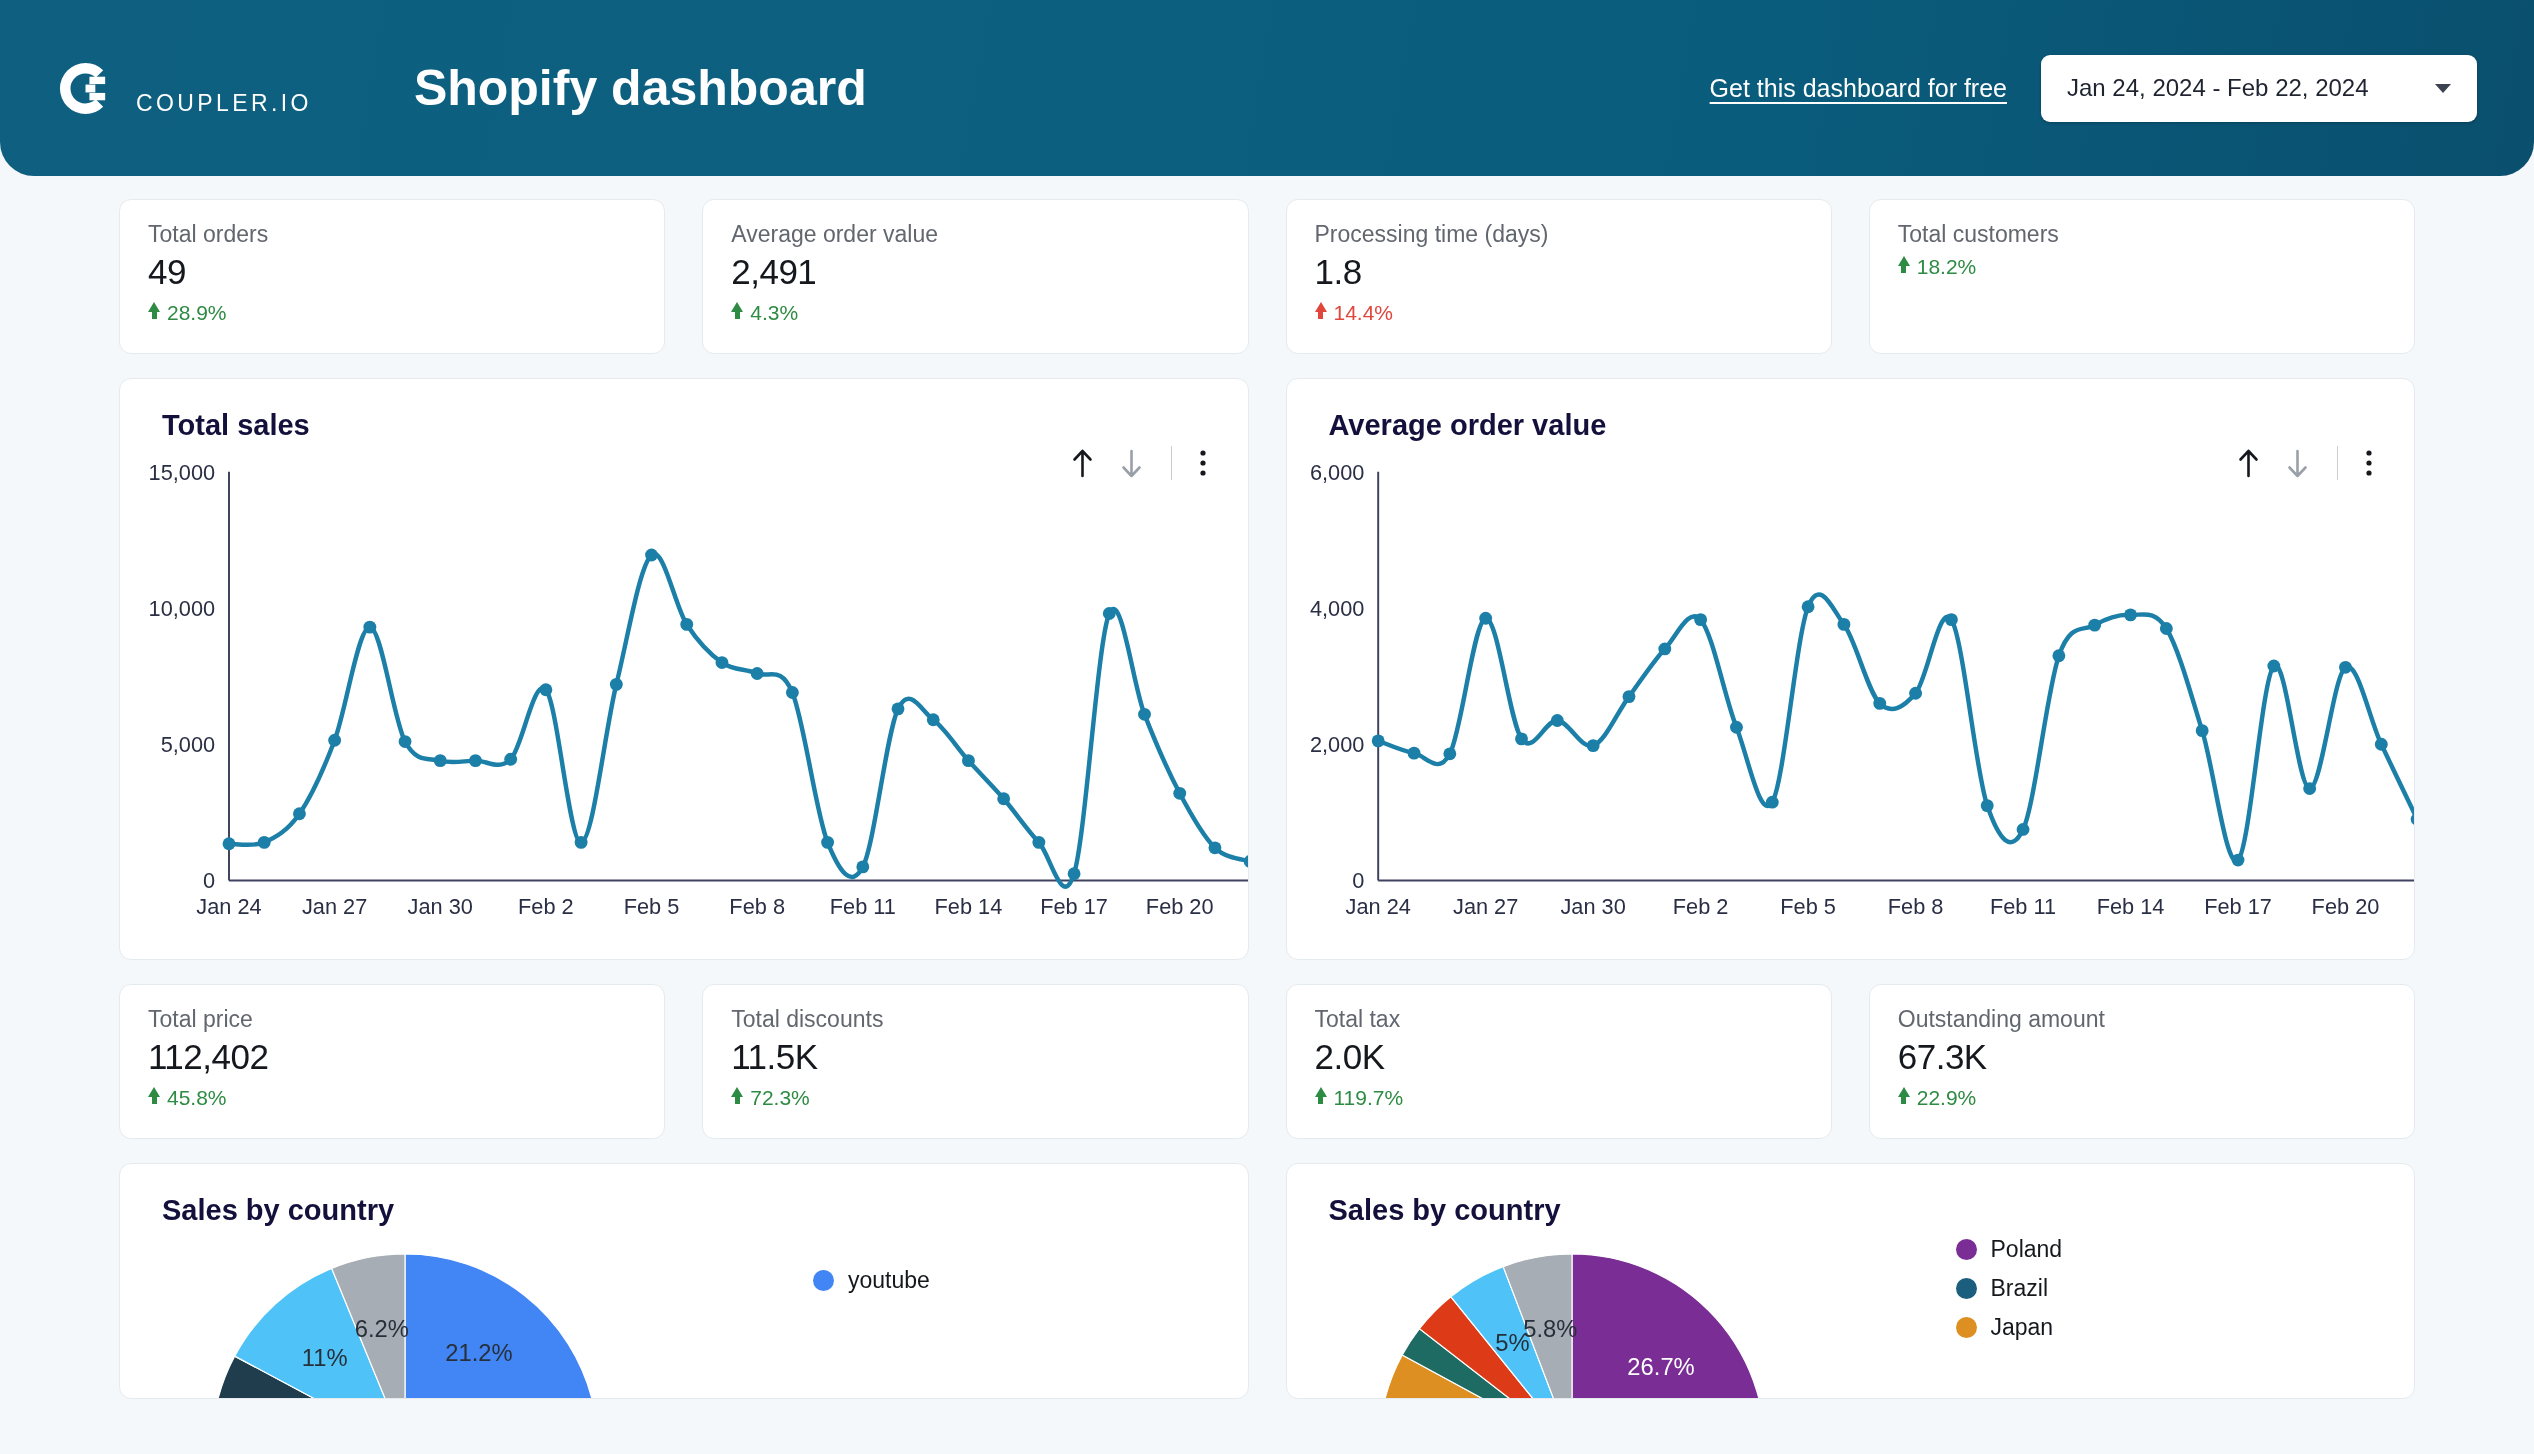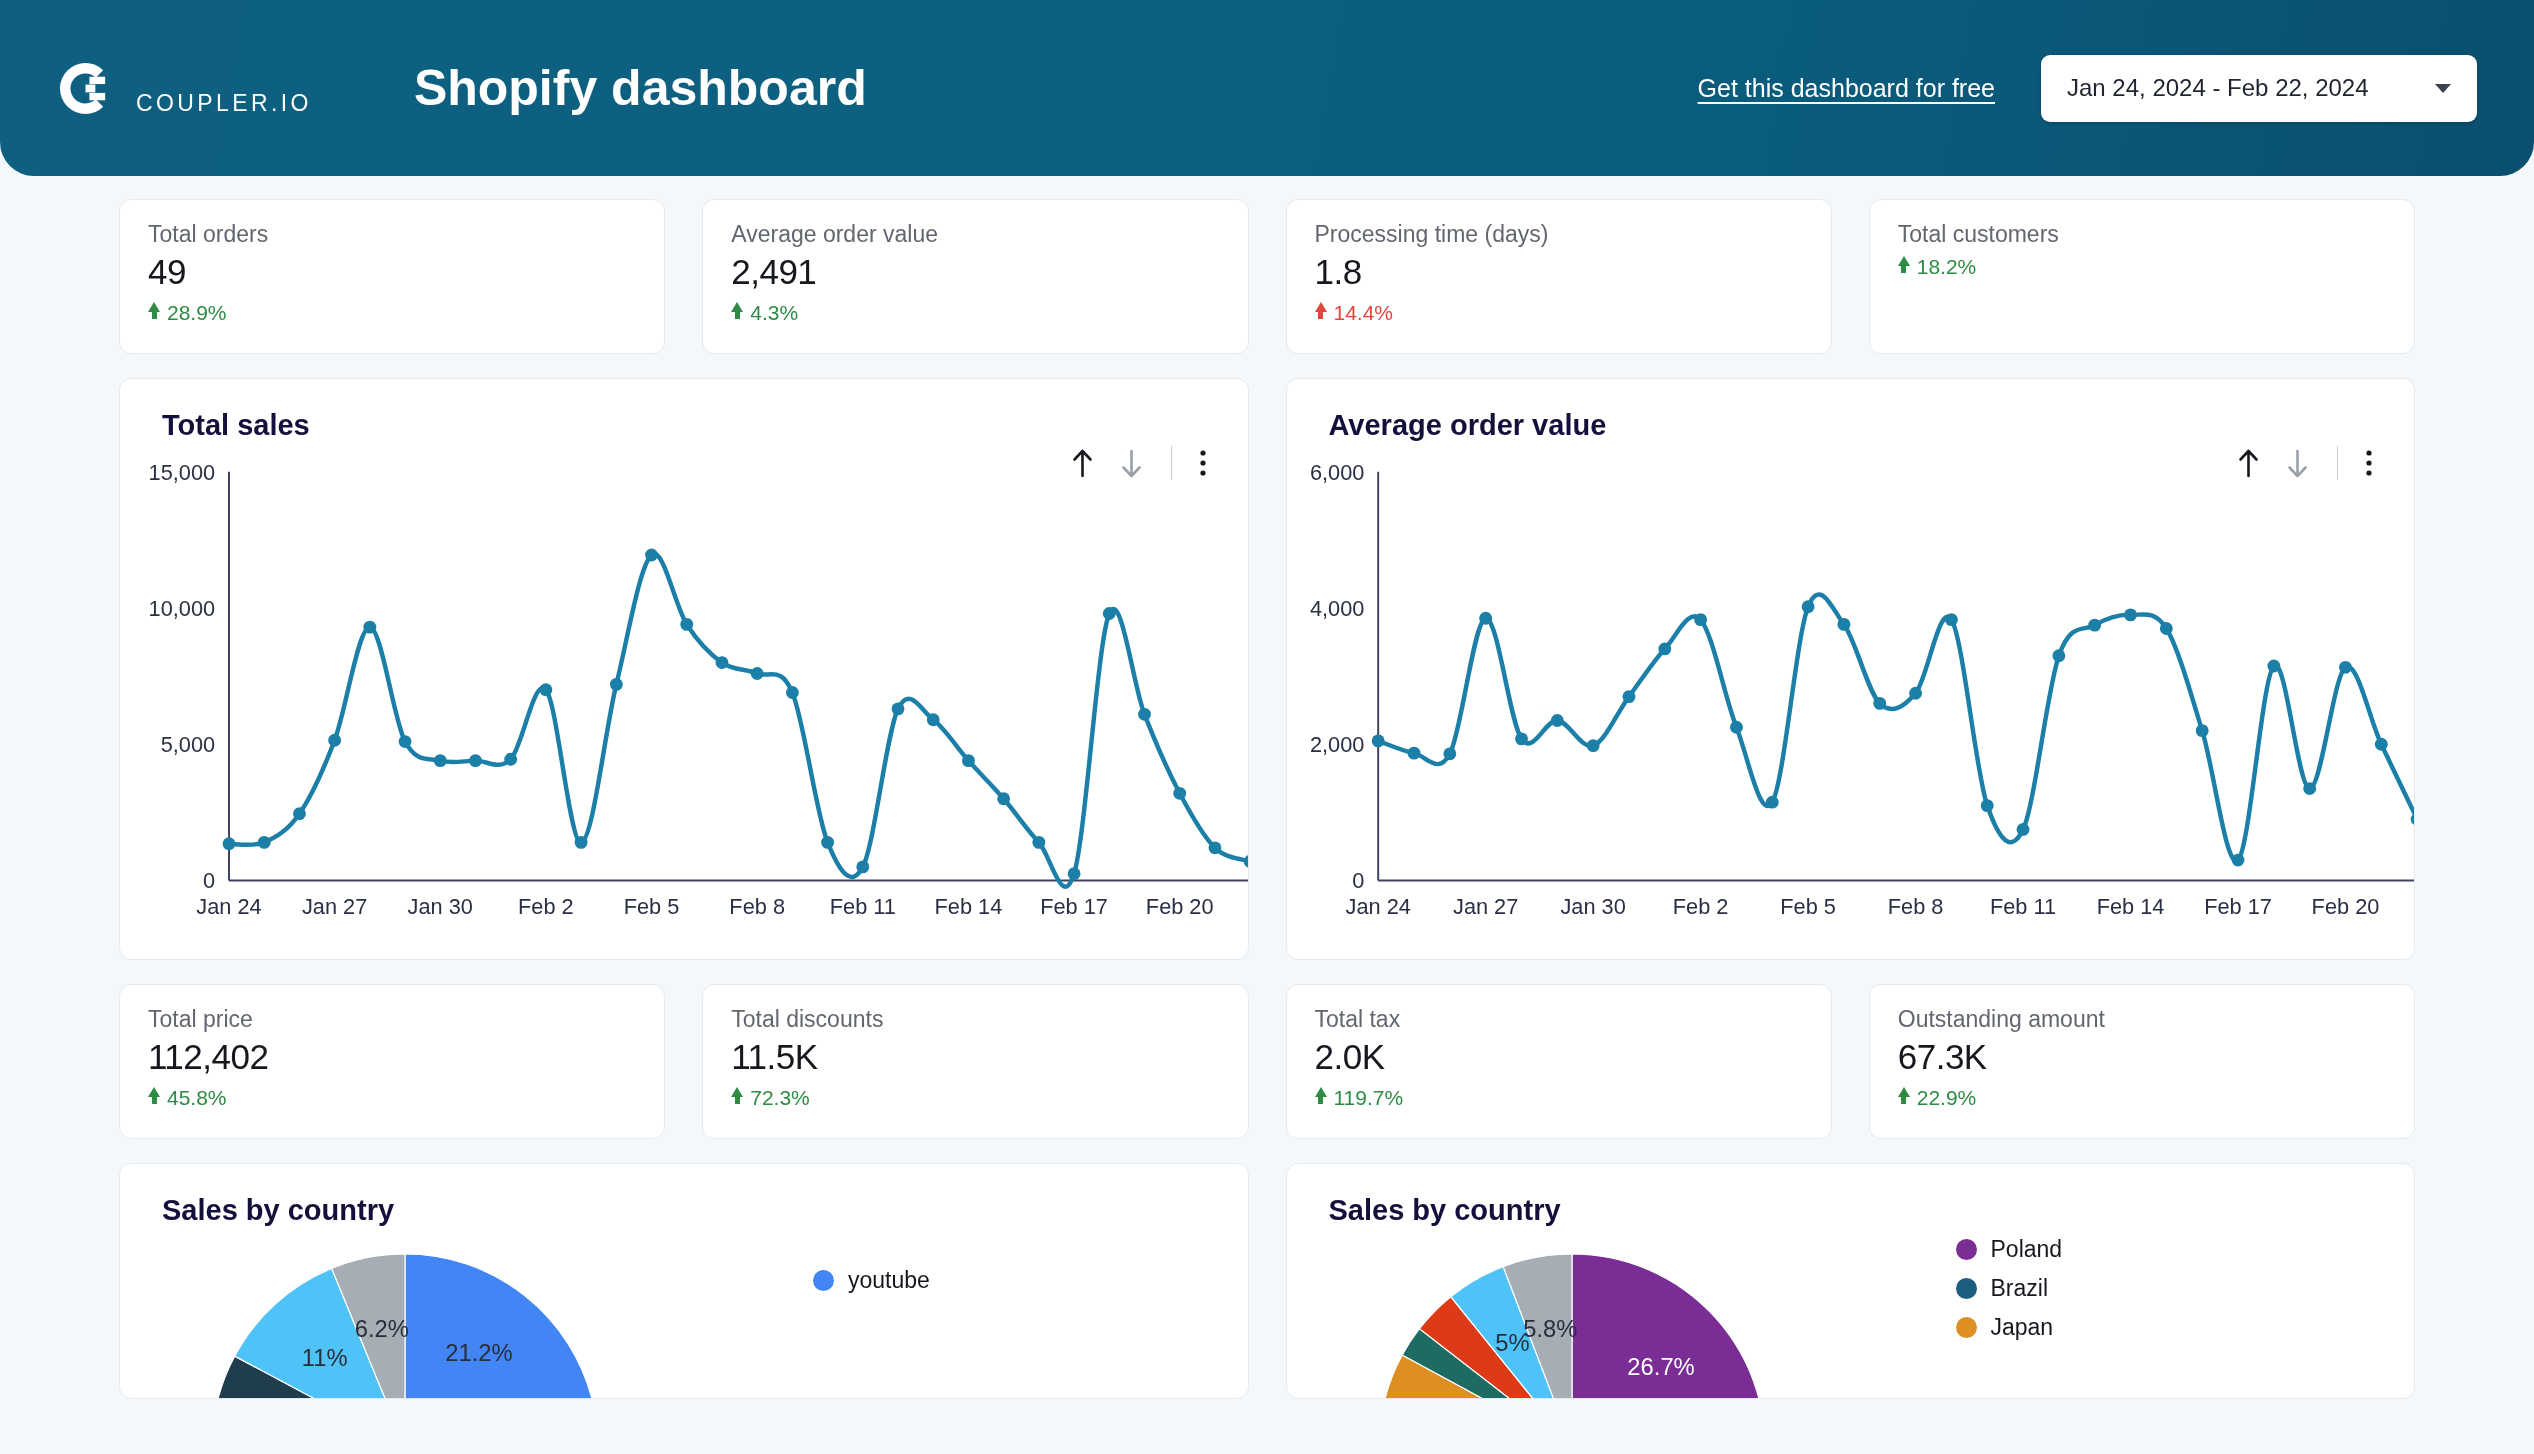--- a/index.html
+++ b/index.html
@@ -40,21 +40,21 @@
     color: #ffffff;
     font-size: 50px;
     font-weight: 700;
     margin-left: 102px;
     white-space: nowrap;
   }
   .header-right {
     margin-left: auto;
     display: flex;
     align-items: center;
-    gap: 46px;
+    gap: 34px;
   }
   .free-link {
     color: #ffffff;
     font-size: 25px;
     text-decoration: underline;
     text-underline-offset: 5px;
     white-space: nowrap;
     cursor: pointer;
   }
   .date-picker {

